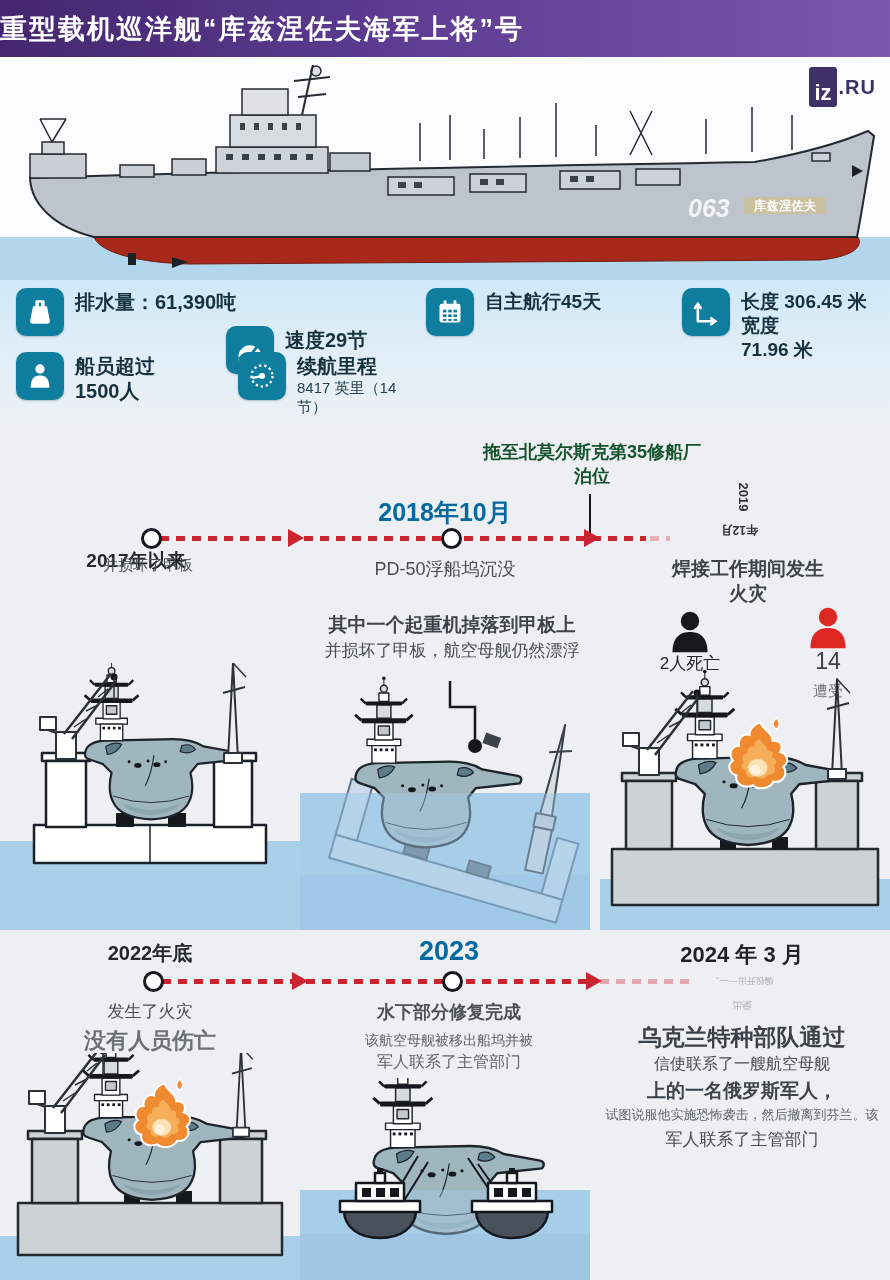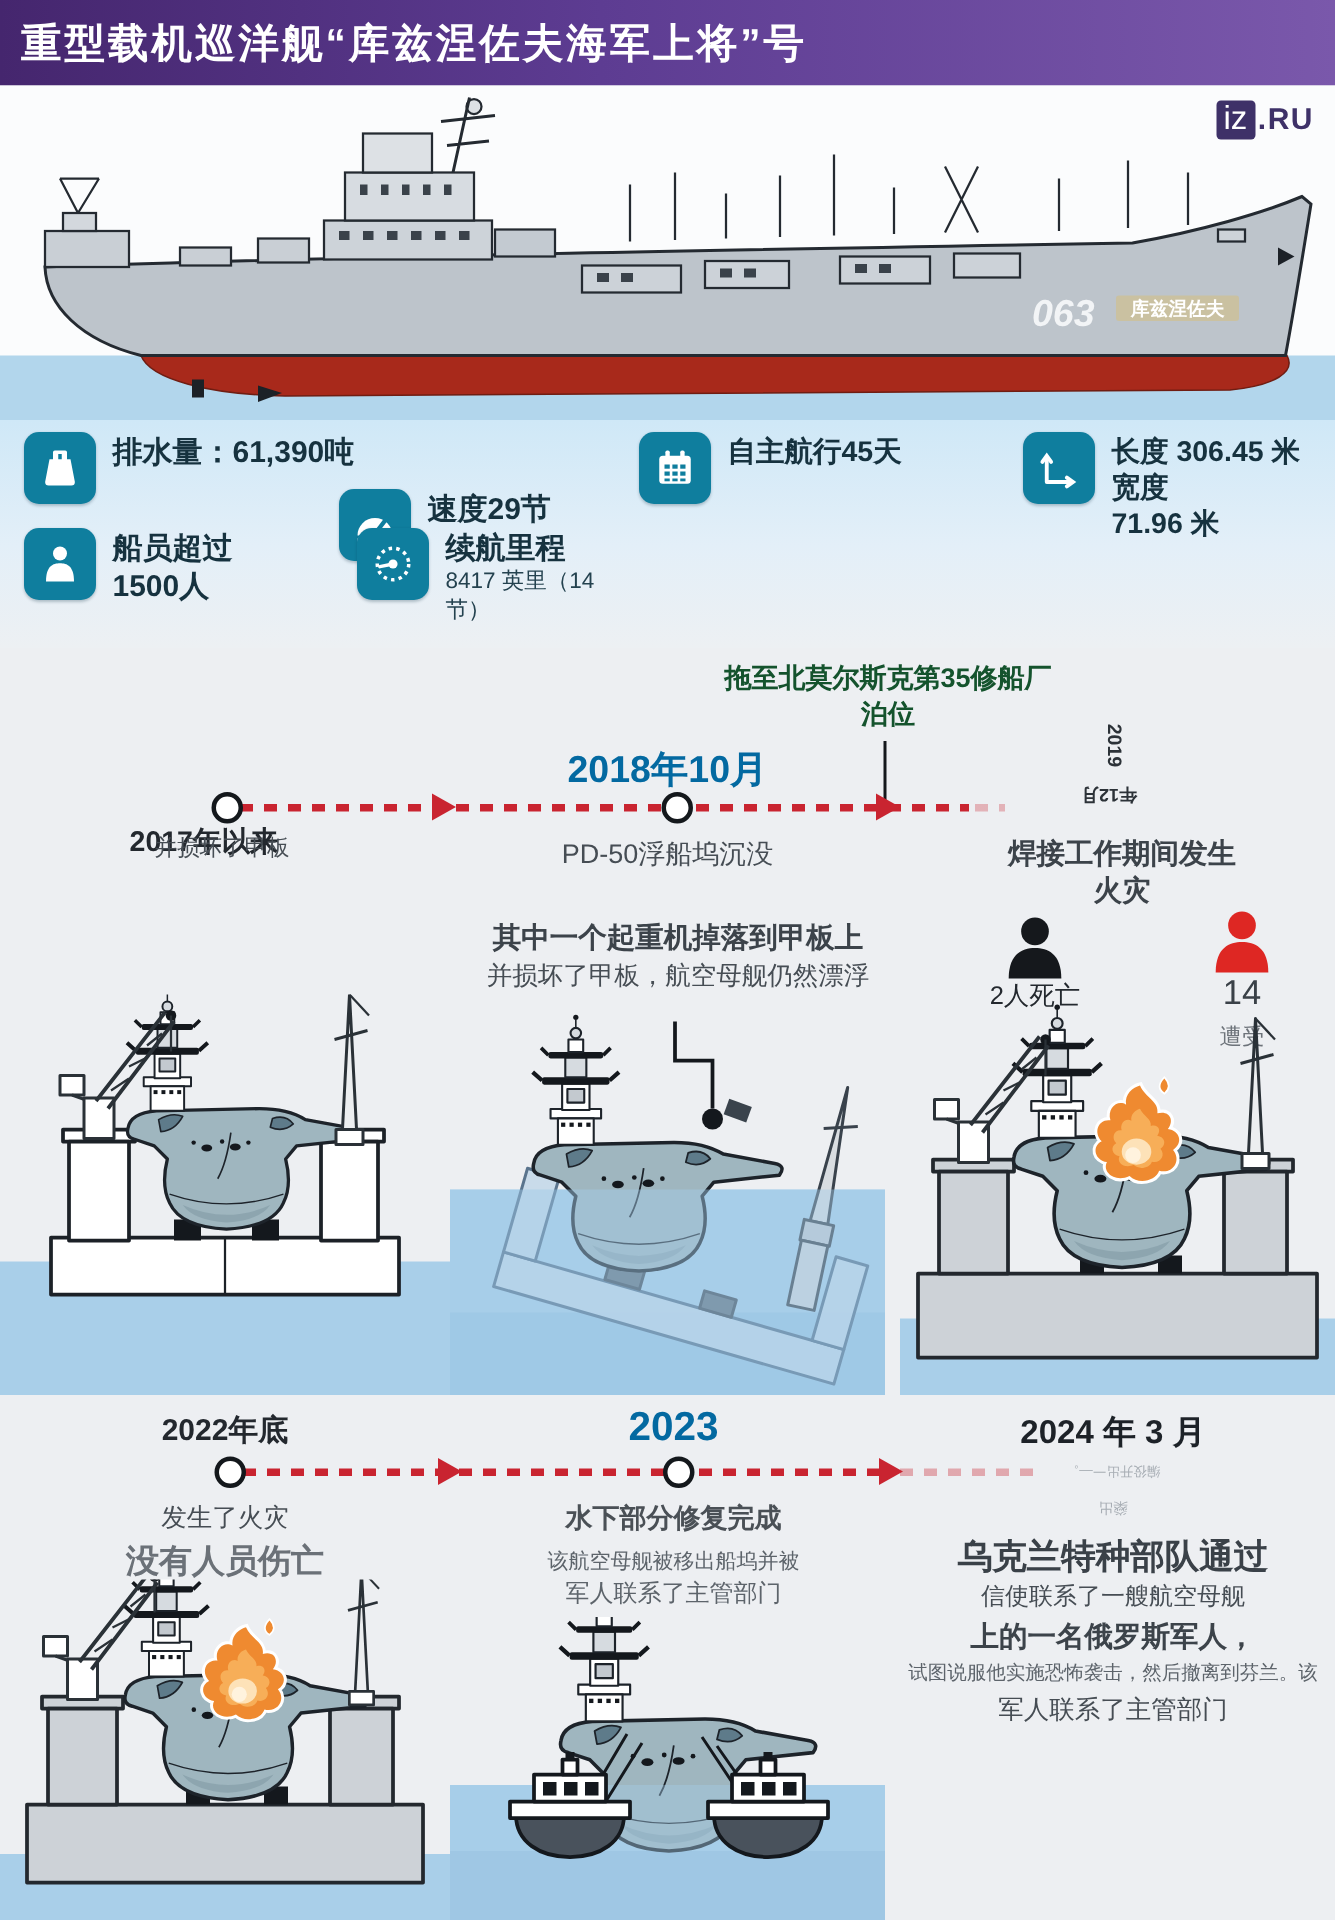--- a/index.html
+++ b/index.html
@@ -1,27 +1,27 @@
 <!DOCTYPE html>
 <html><head>
 <meta charset="utf-8">
 <style>
   html,body{margin:0;padding:0;background:#dfe2e6;}
   .page{position:relative;width:890px;height:1280px;overflow:hidden;background:#edeff2;
         font-family:"Liberation Sans","DejaVu Sans",sans-serif;}
   
   .titlebar{position:absolute;left:0;top:0;width:890px;height:57px;
             background:linear-gradient(90deg,#45266e 0%,#5d3c92 45%,#7a58ab 100%);
-            display:flex;align-items:center;box-sizing:border-box;padding-left:14px;}
+            display:flex;align-items:center;box-sizing:border-box;}
   .titlebar h1{margin:0;color:#fff;font-size:27px;font-weight:bold;letter-spacing:2px;}
   
   .hero{position:absolute;left:0;top:57px;width:890px;height:223px;background:#fbfcfd;}
   .logo{position:absolute;top:10px;right:14px;display:flex;align-items:center;gap:2px;}
-  .logo .izbox{background:#3e3168;color:#fff;font-weight:normal;font-size:22px;
-               padding:1px 5px 3px 5px;border-radius:3px;line-height:1;}
+  .logo .izbox{background:#3e3168;color:#fff;font-weight:bold;font-size:22px;
+               padding:15px 5px 3px 5px;border-radius:3px;line-height:1;}
   .logo .ru{color:#3e3168;font-weight:bold;font-size:20px;letter-spacing:1px;}
   
   .stats{position:absolute;left:0;top:280px;width:890px;height:152px;
          background:linear-gradient(180deg,#cfe8f7 0%,#e3eff8 55%,#edf0f3 100%);}
   .stat{position:absolute;display:flex;gap:11px;align-items:flex-start;}
   .tile{width:48px;height:48px;border-radius:10px;background:#0f7e9e;color:#fff;flex:none;
         display:flex;align-items:center;justify-content:center;box-shadow:0 1px 2px rgba(0,40,60,.25);}
   .stxt{color:#16323f;line-height:1.25;padding-top:2px;}
   .l-main{font-size:20px;font-weight:bold;}
   .l-big{font-size:26px;font-weight:bold;color:#101e27;}

